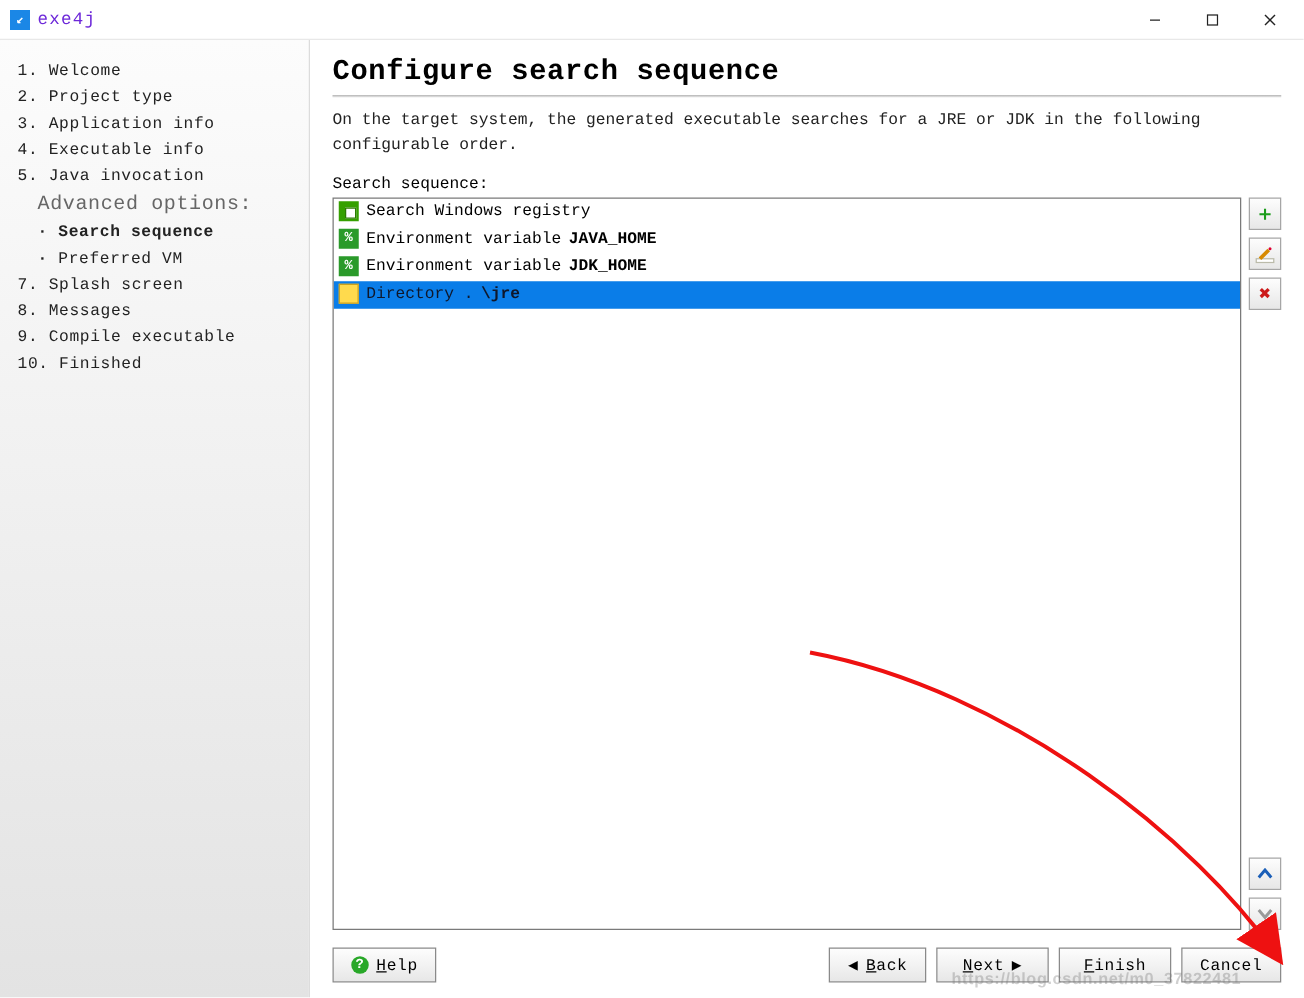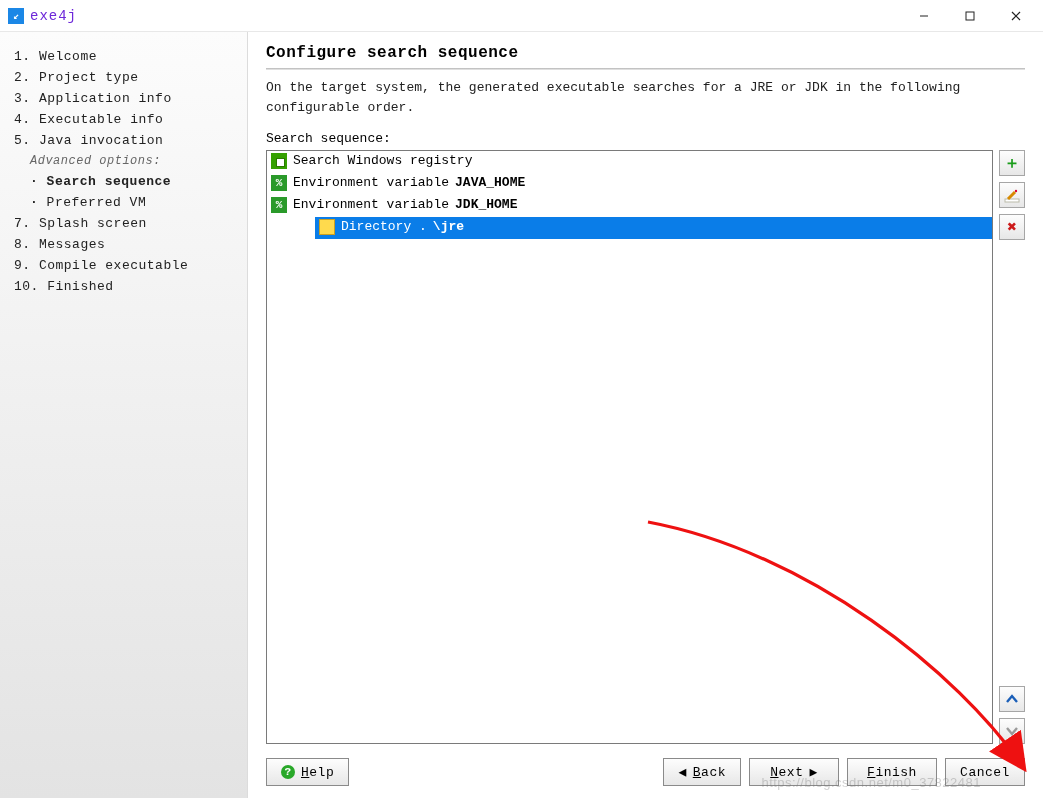--- a/index.html
+++ b/index.html
@@ -50,34 +50,34 @@
   background: linear-gradient(to bottom, #fcfcfc 0%, #f2f2f2 40%, #e3e3e3 100%);
   border-right: 1px solid #dcdcdc;
   position: relative;
 }
 .nav-item {
   padding: 3px 2px;
   color: #222;
   letter-spacing: 0.5px;
   white-space: nowrap;
 }
-.nav-item.indent1 { padding-left: 18px; font-size: 12px; color: #666; font-style: italic; }
+.nav-item.indent1 { padding-left: 18px; font-size: 16px; color: #666; }
 .nav-item.indent2 { padding-left: 18px; }
 .nav-item.bullet::before { content: "· "; font-weight: bold; }
 .nav-item.current { font-weight: bold; font-family: Liberation Mono, monospace; }
 
 .main {
   flex: 1;
   padding: 12px 18px 12px 18px;
   position: relative;
   display: flex;
   flex-direction: column;
 }
 .page-title {
-  font-size: 16px;
+  font-size: 23px;
   font-weight: bold;
   letter-spacing: 0.5px;
   padding-bottom: 6px;
 }
 .title-underline {
   height: 2px;
   background: linear-gradient(to bottom, #b4b4b4, #ededed);
   margin-bottom: 8px;
 }
 .desc { color: #222; line-height: 1.5; margin-bottom: 14px; }
@@ -96,21 +96,21 @@
   overflow: hidden;
 }
 .list-row {
   display: flex;
   align-items: flex-start;
   gap: 6px;
   padding: 2px 4px;
   height: 22px;
   white-space: nowrap;
 }
-.list-row.selected { background: #0a7de8; color: #ffffff; margin-left: 48px; }
+.list-row.selected { background: #0a7de8; color: #0f172a; }
 .ricon {
   width: 16px; height: 16px; flex: 0 0 16px;
   display: inline-flex; align-items:center; justify-content:center;
 }
 .ricon.reg { background:#35a000; position:relative; }
 .ricon.reg::after { content:""; position:absolute; right:2px; bottom:2px; width:7px; height:7px; background:#fff; border:1px solid #2a7a00; }
 .ricon.env { background:#2a9a2a; color:#fff; font-size:11px; font-weight:bold; }
 .ricon.dir { background:#f7c23c; border:1px solid #caa020; }
 .ricon.dir.sel { background:#ffda4d; }
 
@@ -157,26 +157,27 @@
 .btn .u { text-decoration: underline; }
 .hicon { width:14px; height:14px; border-radius:50%; background:#29a829; color:#fff; display:inline-flex; align-items:center; justify-content:center; font-weight:bold; font-size:11px;}
 .footer-spacer { flex:1; }
 
 .annotation-arrow {
   position: absolute;
   pointer-events: none;
 }
 .faint-wm {
   position:absolute;
-  right: 62px; bottom: 8px;
+  right: 50px; bottom: 8px;
   color: rgba(120,120,120,0.35);
   font-size: 13px;
   letter-spacing: 0.5px;
   pointer-events: none;
   font-family: Arial, sans-serif;
+  font-weight: bold;
 }
 </style>
 </head>
 <body>
 
 <div class="titlebar">
   <span class="app-icon">↙</span>
   <span class="app-title">exe4j</span>
   <div class="win-controls">
     <div class="win-btn">

